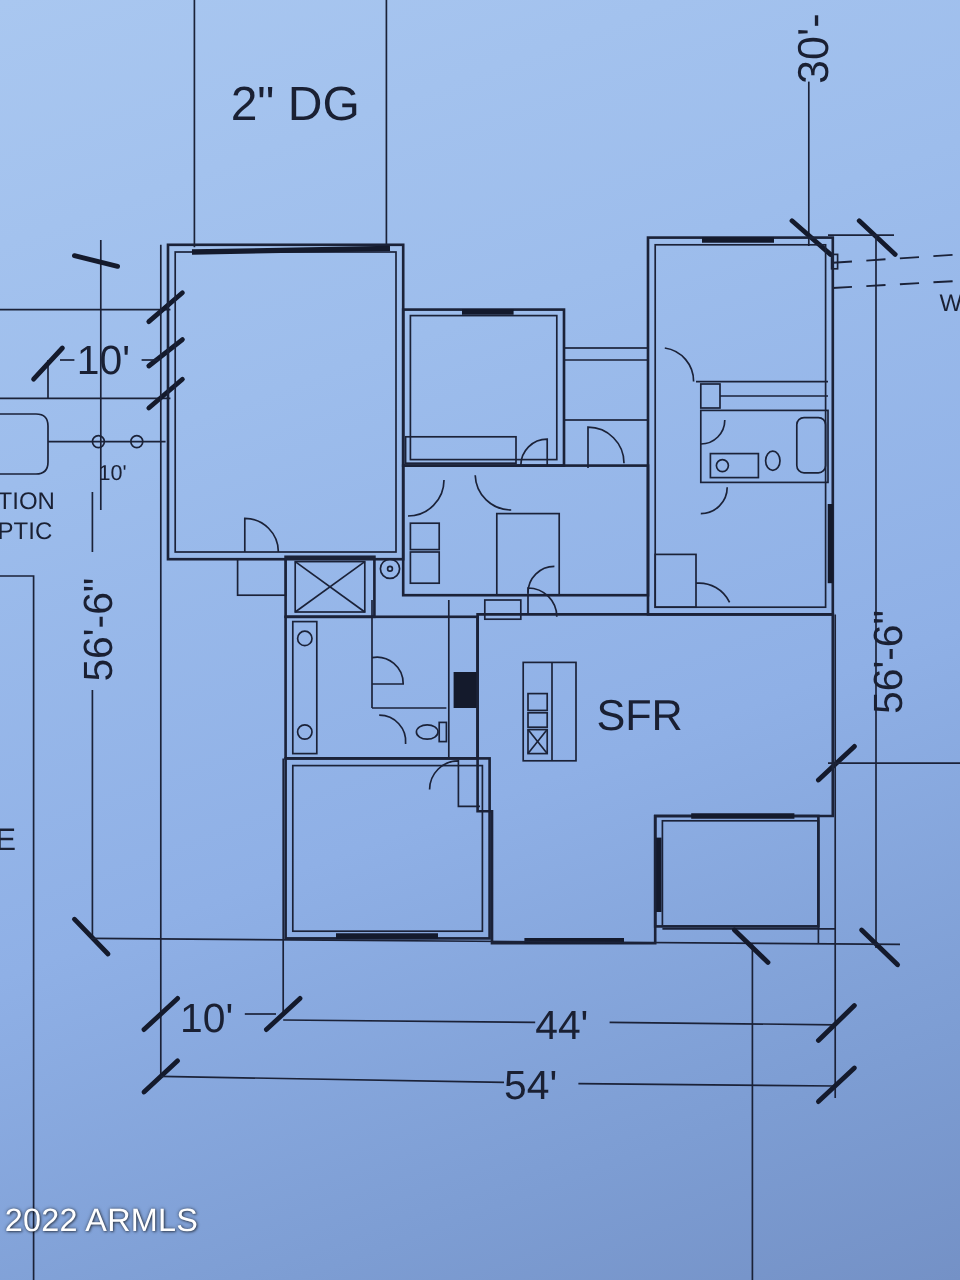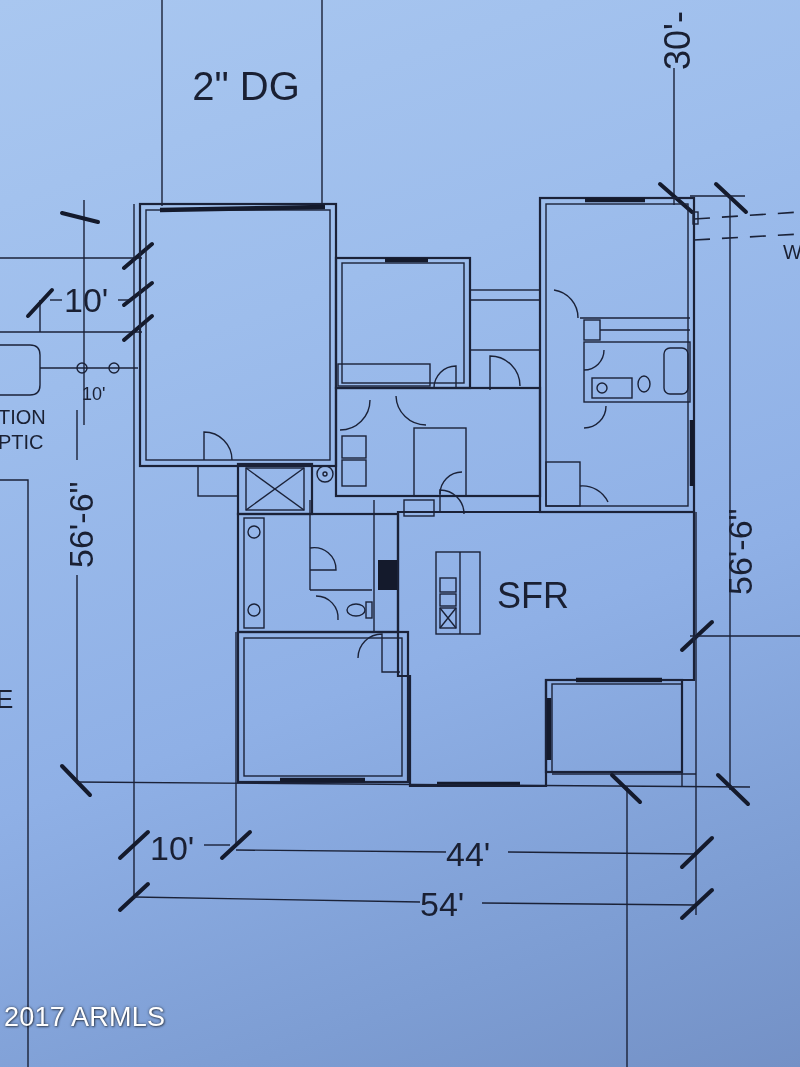--- a/index.html
+++ b/index.html
@@ -212,13 +212,13 @@
     <line class="thin" x1="508" y1="852" x2="696" y2="854"></line>
     <line class="tick" x1="682" y1="867" x2="712" y2="838"></line>
     <line class="tick" x1="120" y1="910" x2="148" y2="884"></line>
     <line class="thin" x1="134" y1="897" x2="420" y2="902"></line>
     <text class="lbl" x="420" y="916" font-size="34">54'</text>
     <line class="thin" x1="482" y1="903" x2="696" y2="905"></line>
     <line class="tick" x1="682" y1="918" x2="712" y2="890"></line>
   </g>
 </svg>
 
-<div class="watermark">2017 ARMLS</div>
+<div class="watermark">2022 ARMLS</div>
 
 </body></html>

